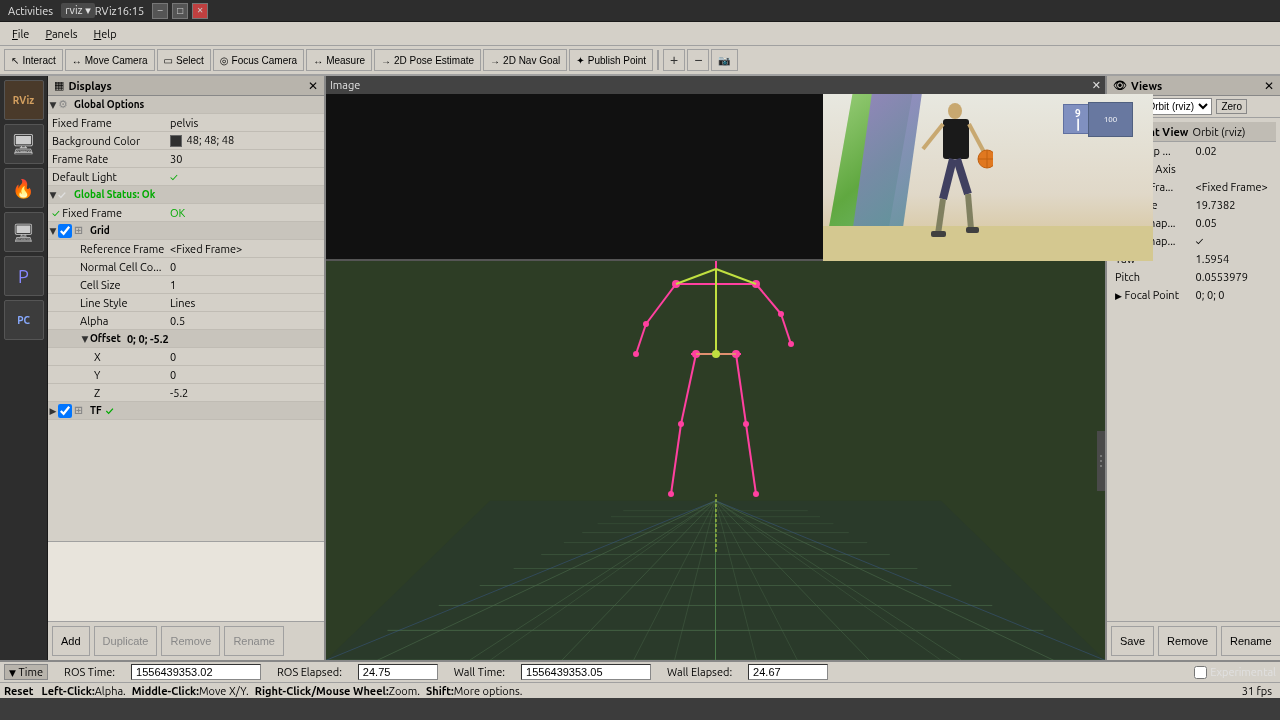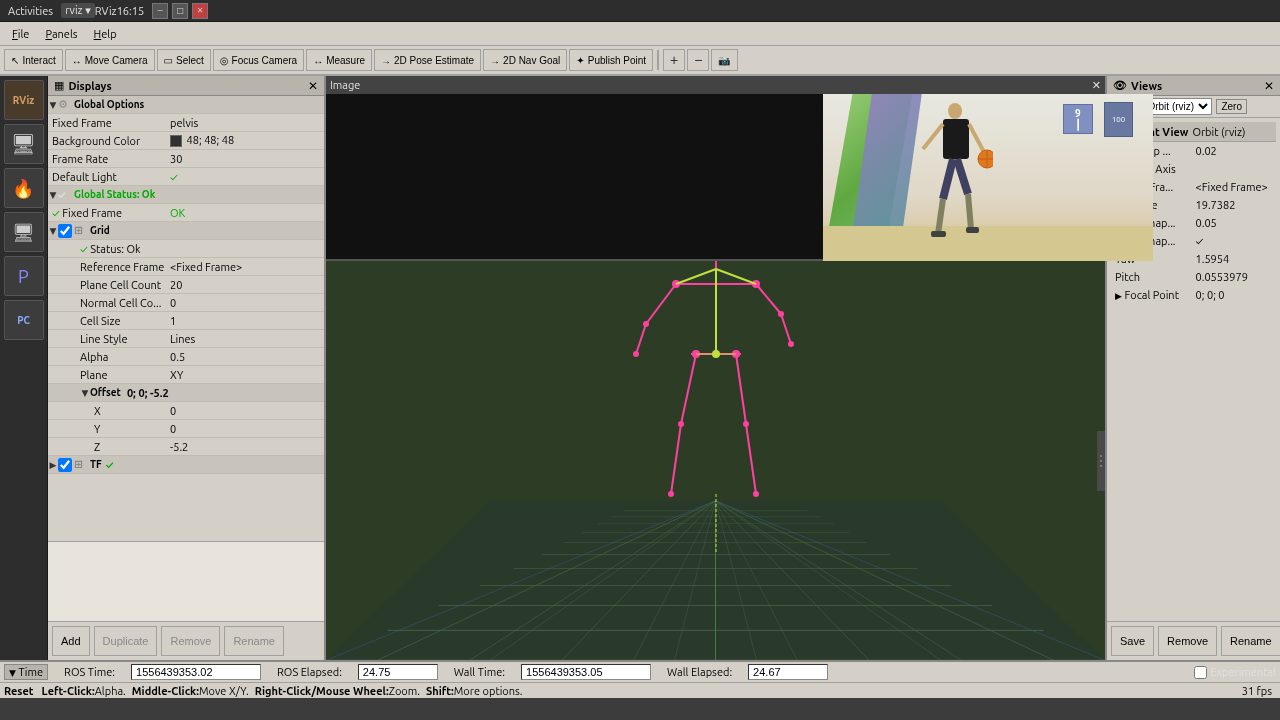--- a/index.html
+++ b/index.html
@@ -225,51 +225,38 @@
         <span class="prop-value" style="color:#00aa00;">OK</span>
       </div>
 
       <div class="prop-row tree-section">
         <span class="tree-arrow">▼</span>
         <input type="checkbox" checked="" class="tree-check" style="">
         <span style="width:14px;margin-right:2px;color:#888;">⊞</span>
         <span class="tree-label" style="font-weight:bold;">Grid</span>
       </div>
       <div class="prop-row">
-        <span class="prop-name" style="padding-left:32px;">
-          <span style="color:#00aa00;">✓</span> <span>Status: Ok</span>
-        </span>
-      </div>
-      <div class="prop-row">
         <span class="prop-name" style="padding-left:32px;">Reference Frame</span>
         <span class="prop-value">&lt;Fixed Frame&gt;</span>
       </div>
       <div class="prop-row">
-        <span class="prop-name" style="padding-left:32px;">Plane Cell Count</span>
-        <span class="prop-value">20</span>
-      </div>
-      <div class="prop-row">
         <span class="prop-name" style="padding-left:32px;">Normal Cell Co...</span>
         <span class="prop-value">0</span>
       </div>
       <div class="prop-row">
         <span class="prop-name" style="padding-left:32px;">Cell Size</span>
         <span class="prop-value">1</span>
       </div>
       <div class="prop-row">
         <span class="prop-name" style="padding-left:32px;">Line Style</span>
         <span class="prop-value">Lines</span>
       </div>
       <div class="prop-row">
         <span class="prop-name" style="padding-left:32px;">Alpha</span>
         <span class="prop-value">0.5</span>
-      </div>
-      <div class="prop-row">
-        <span class="prop-name" style="padding-left:32px;">Plane</span>
-        <span class="prop-value">XY</span>
       </div>
 
       <div class="prop-row tree-section" style="padding-left:32px;">
         <span class="tree-arrow">▼</span>
         <span class="tree-label">Offset</span>
         <span class="prop-value" style="margin-left:4px;">0; 0; -5.2</span>
       </div>
       <div class="prop-row">
         <span class="prop-name" style="padding-left:46px;">X</span>
         <span class="prop-value">0</span>
@@ -316,21 +303,21 @@
 
         <div style="width:100%;height:100%;position:relative; background: linear-gradient(180deg, #e8e8e0 0%, #e0d8c8 60%, #d4c090 100%);">
 
           <div style="position:absolute;left:0;top:0;width:60px;height:100%;background:linear-gradient(135deg, #90c870 0%, #60a840 50%, #70b870 100%);transform:skewX(-10deg);transform-origin:bottom;"></div>
 
           <div style="position:absolute;left:30px;top:0;width:50px;height:80%;background:linear-gradient(135deg, #9080c0 0%, #6090a0 100%);transform:skewX(-8deg);transform-origin:bottom;opacity:0.9;"></div>
 
           <div style="position:absolute;bottom:0;left:0;right:0;height:35px;background:#d4c890;"></div>
 
           <div style="position:absolute;top:10px;right:60px;width:30px;height:30px;background:#8090c0;border:1px solid #6070a0;display:flex;align-items:center;justify-content:center;color:white;font-size:10px;font-weight:bold;">9<br>┃</div>
-          <div style="position:absolute;top:8px;right:20px;width:29px;height:35px;background:#6878a0;border:1px solid #506080;display:flex;align-items:center;justify-content:center;color:white;font-size:8px;">100</div>
+          <div style="position:absolute;top:8px;right:20px;width:45px;height:35px;background:#6878a0;border:1px solid #506080;display:flex;align-items:center;justify-content:center;color:white;font-size:8px;">100</div>
 
           <svg style="position:absolute;left:90px;top:5px;" width="80" height="145" viewBox="0 0 80 145">
 
             <ellipse cx="42" cy="12" rx="7" ry="8" fill="#c8a870"></ellipse>
 
             <rect x="30" y="20" width="26" height="40" rx="3" fill="#1a1a1a"></rect>
 
             <line x1="30" y1="25" x2="10" y2="50" stroke="#c8a870" stroke-width="4"></line>
             <line x1="56" y1="25" x2="72" y2="55" stroke="#c8a870" stroke-width="4"></line>
 

